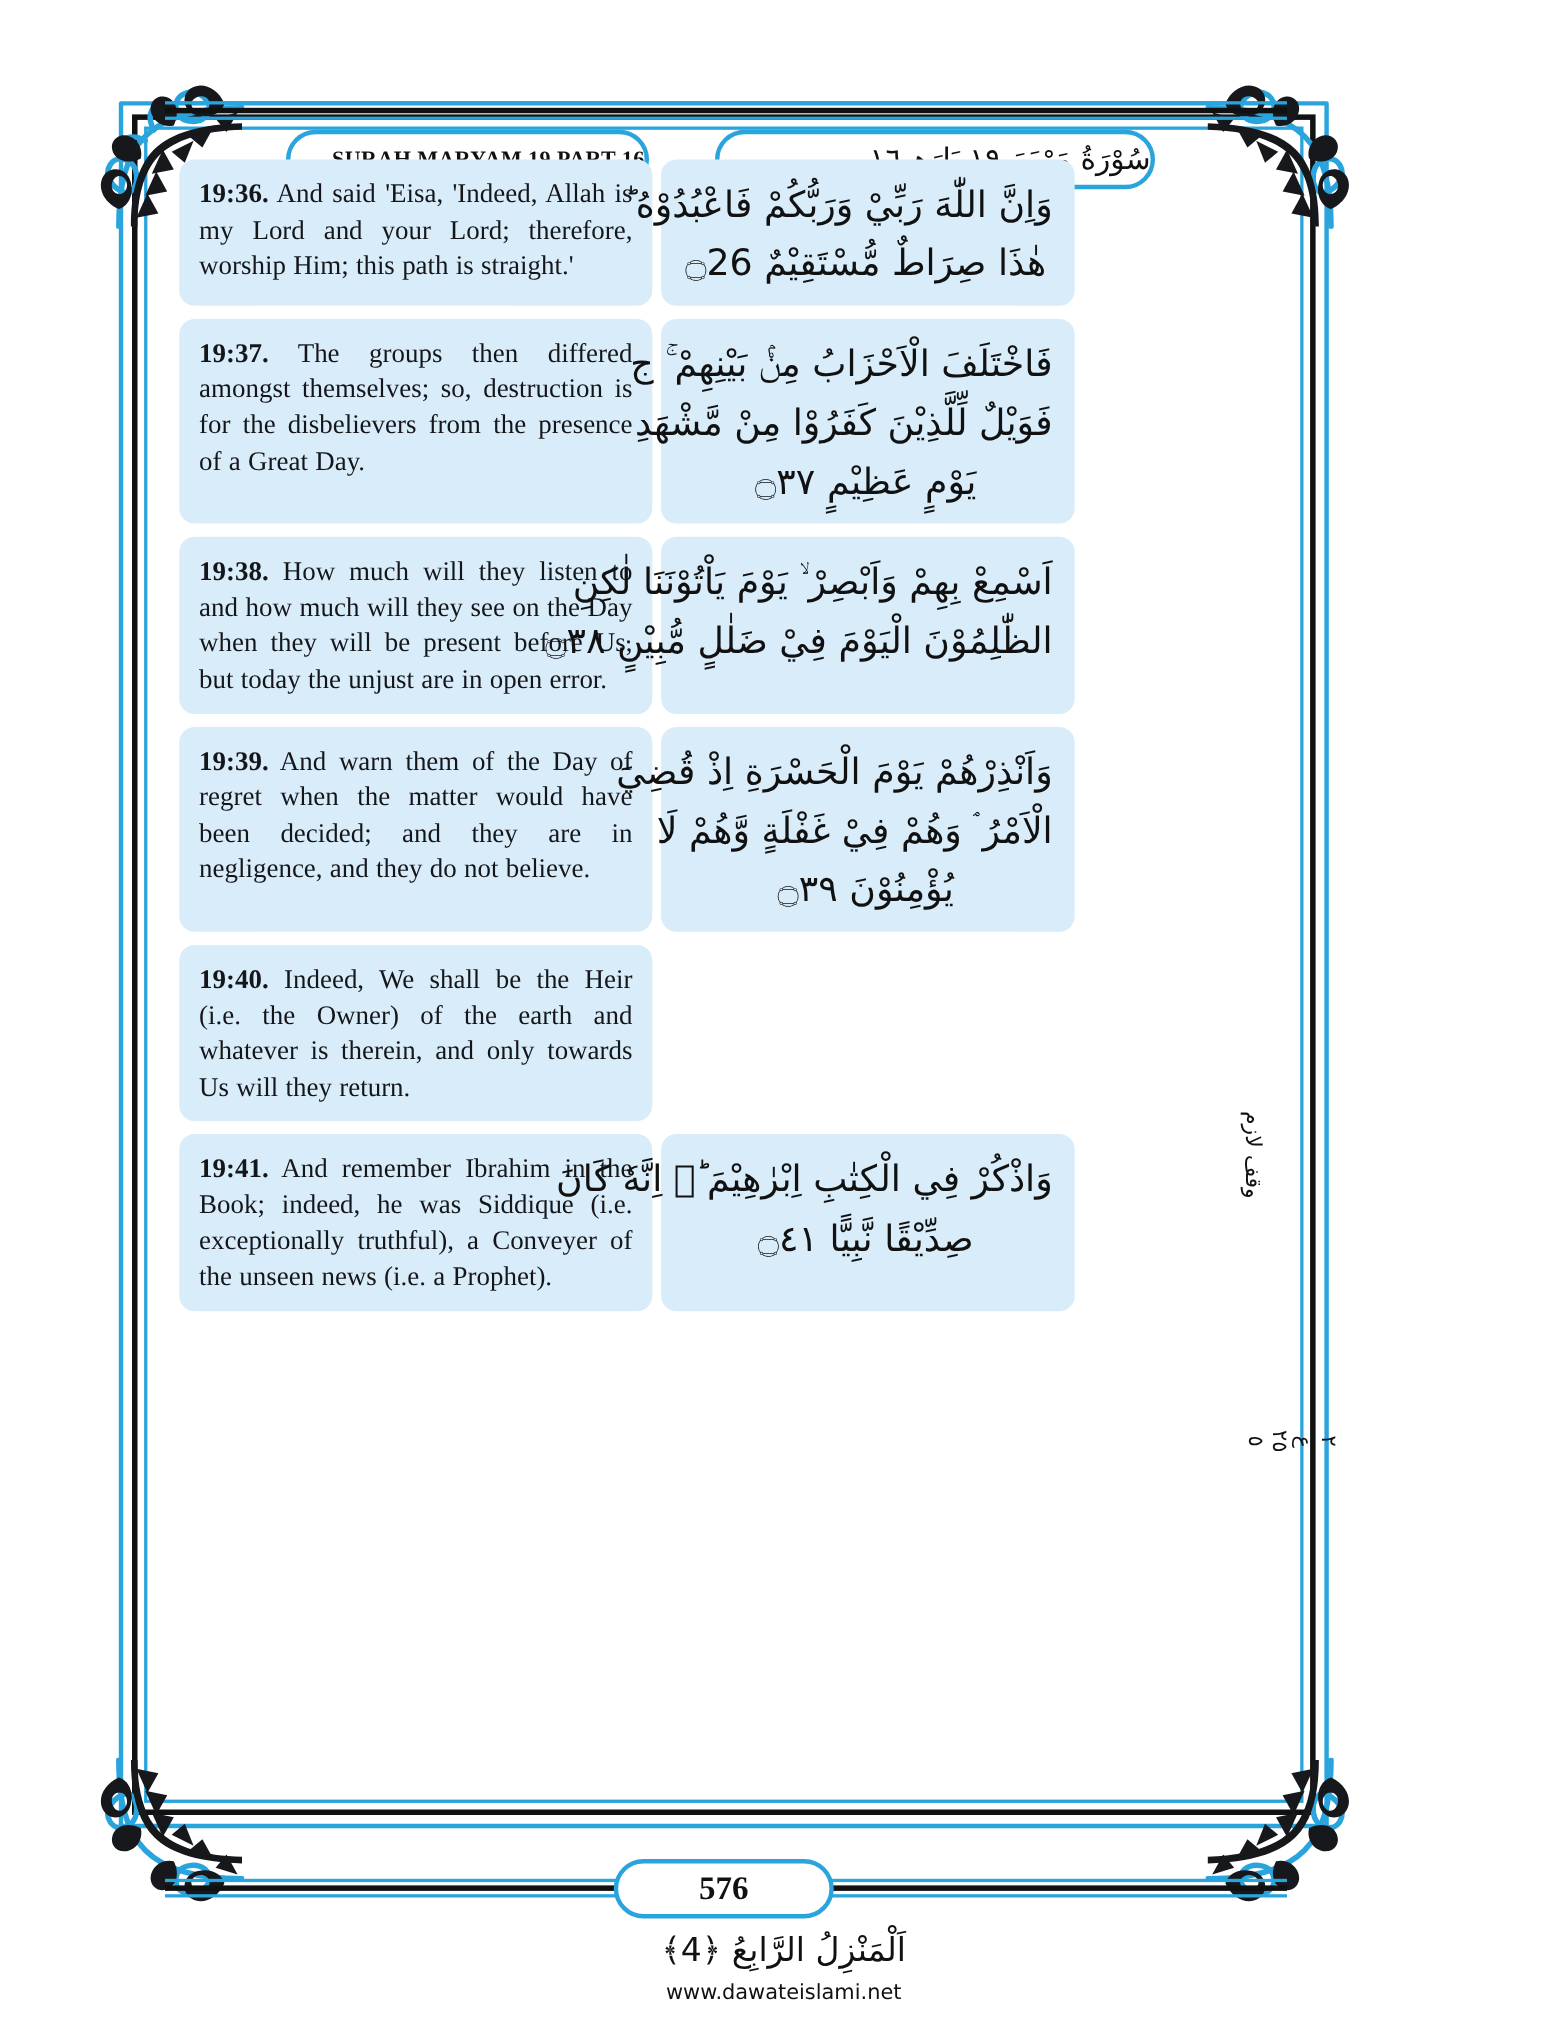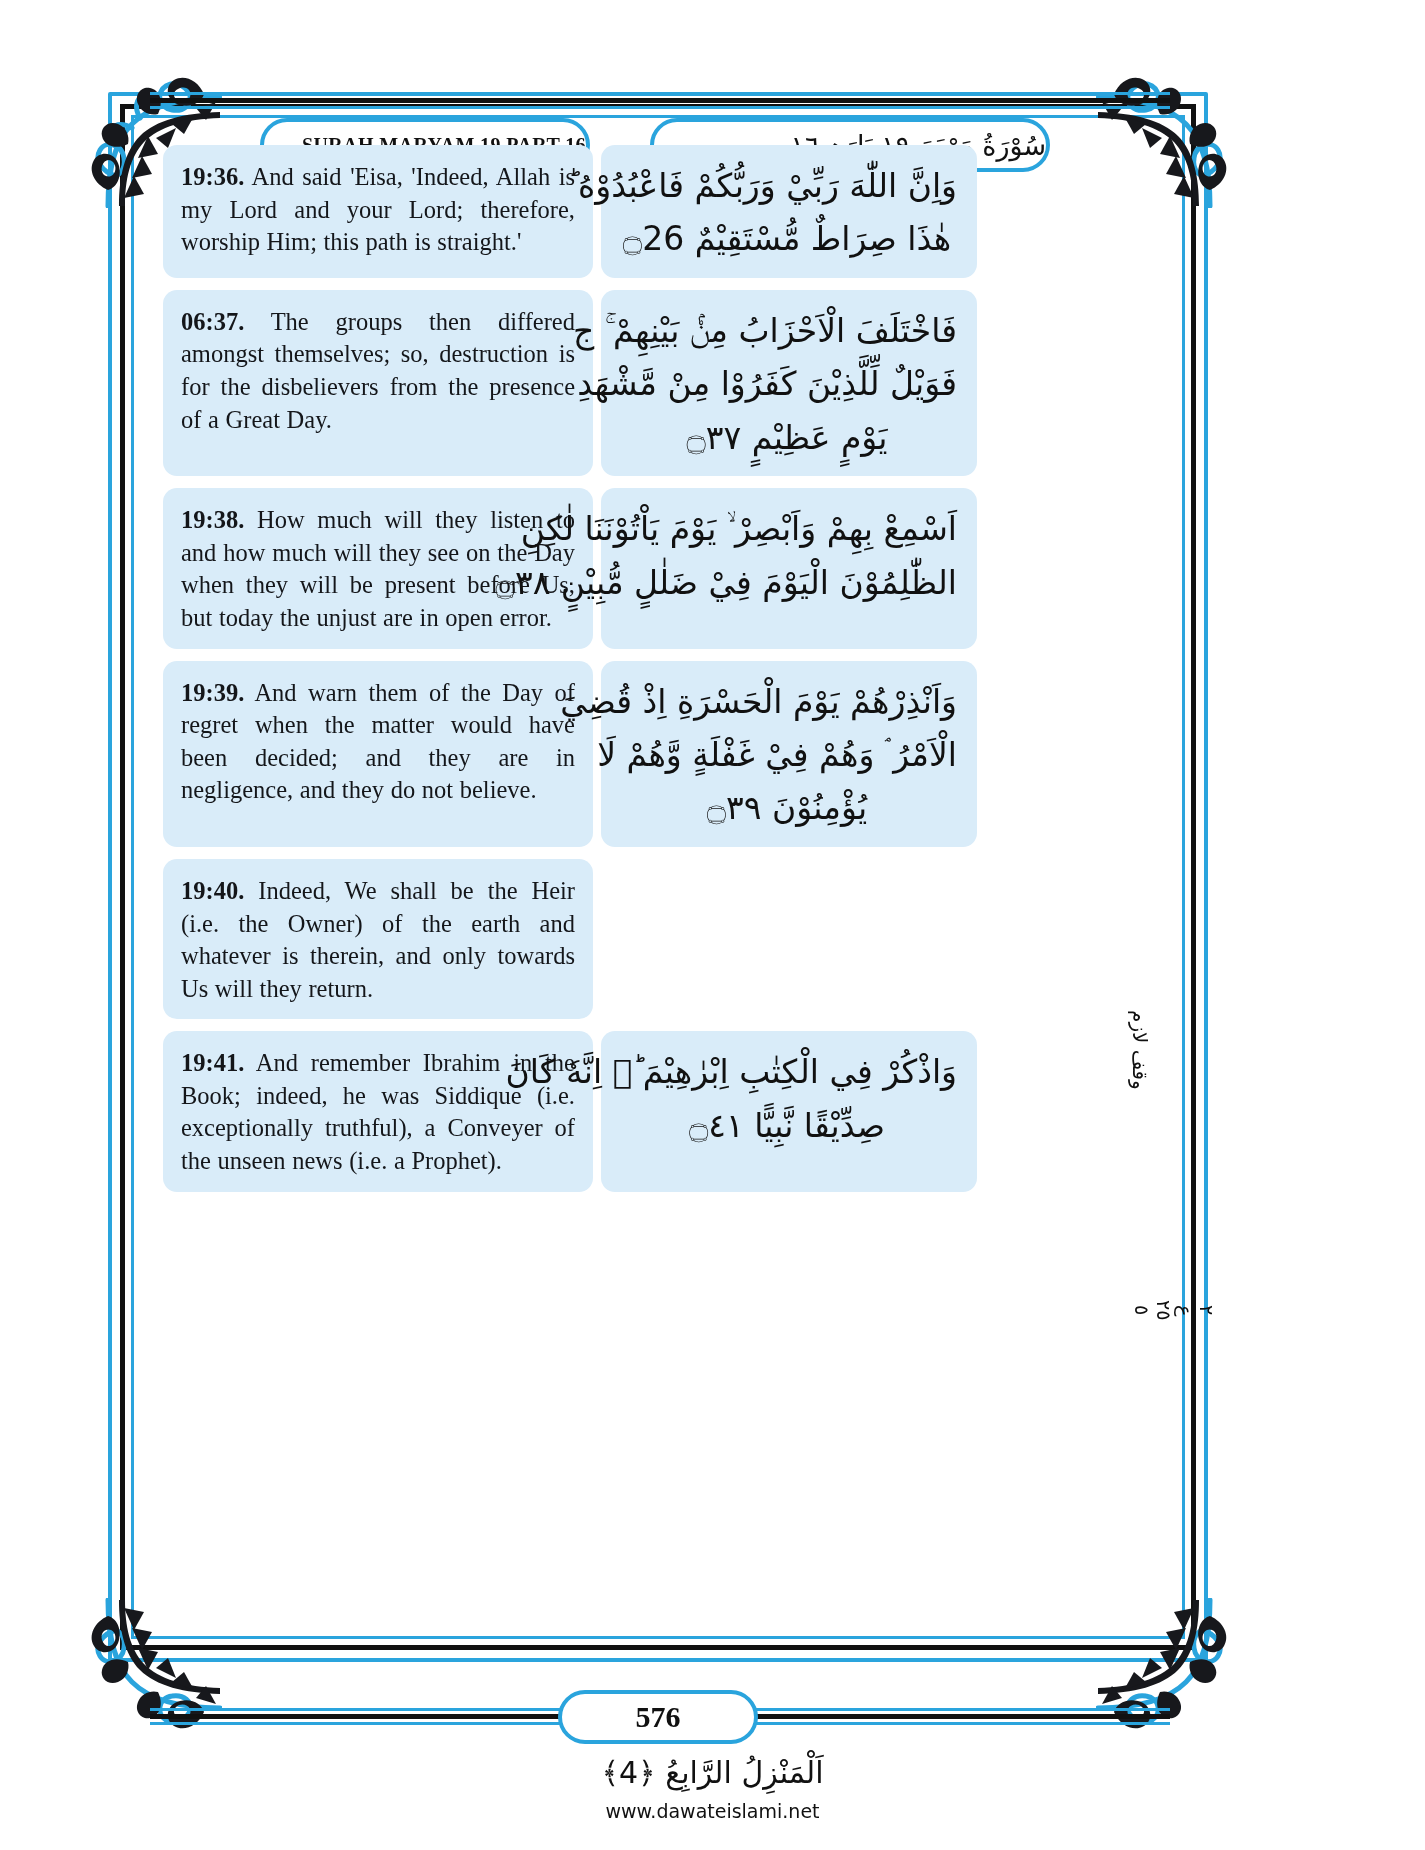--- a/index.html
+++ b/index.html
@@ -286,21 +286,21 @@
         <span>And said 'Eisa, 'Indeed, Allah is my Lord and your Lord; therefore, worship Him; this path is straight.'</span>
       </div>
       <div class="cell cell-ar">
         <div>وَاِنَّ اللّٰهَ رَبِّيْ وَرَبُّكُمْ فَاعْبُدُوْهُ ؕ</div>
         <div>هٰذَا صِرَاطٌ مُّسْتَقِيْمٌ ۝26</div>
       </div>
     </div>
 
     <div class="vrow">
       <div class="cell cell-en">
-        <span class="vnum">06:37.</span>
+        <span class="vnum">19:37.</span>
         <span>The groups then differed amongst themselves; so, destruction is for the disbelievers from the presence of a Great Day.</span>
       </div>
       <div class="cell cell-ar">
         <div>فَاخْتَلَفَ الْاَحْزَابُ مِنْۢ بَيْنِهِمْ ۚ ج</div>
         <div>فَوَيْلٌ لِّلَّذِيْنَ كَفَرُوْا مِنْ مَّشْهَدِ</div>
         <div>يَوْمٍ عَظِيْمٍ ۝٣٧</div>
       </div>
     </div>
 
     <div class="vrow">

